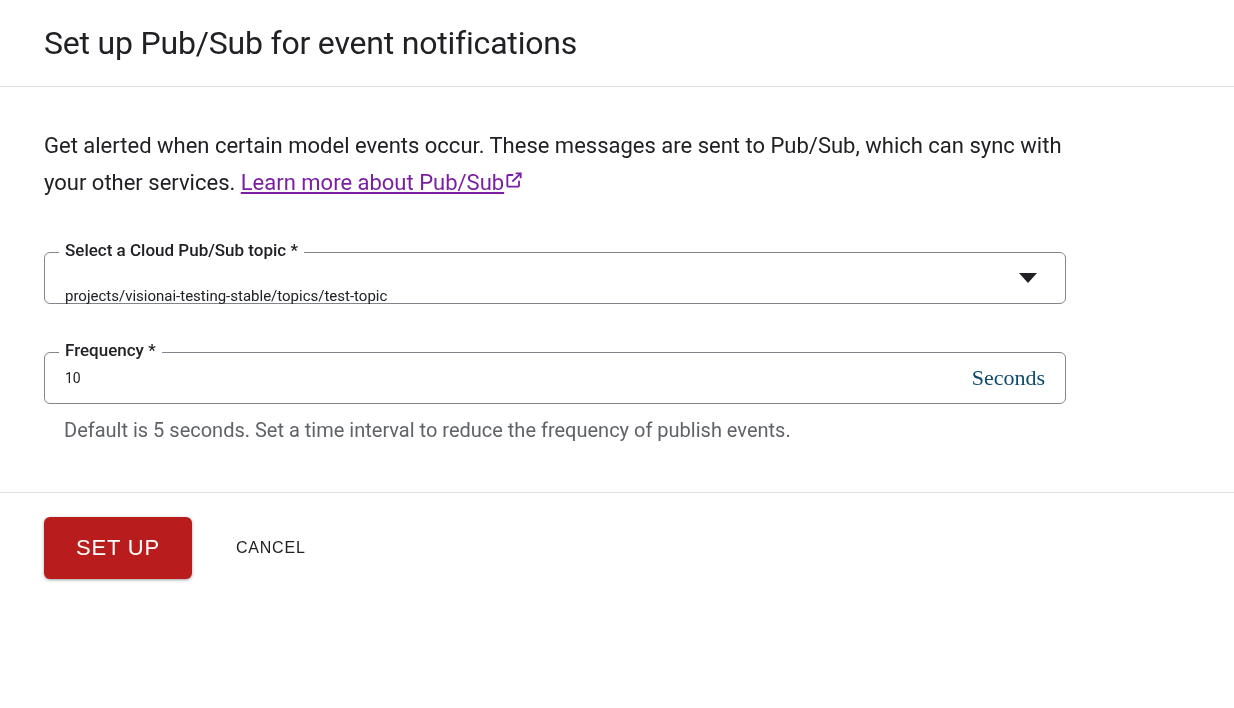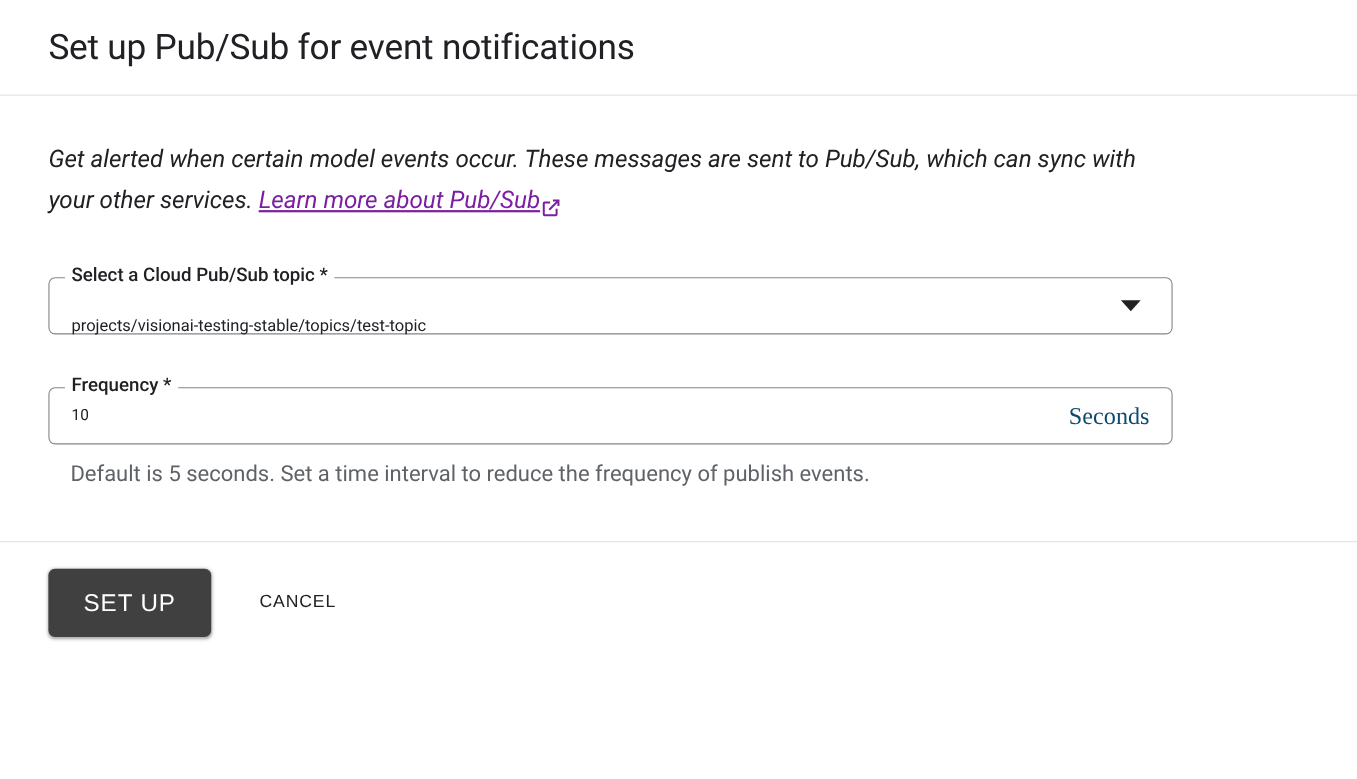--- a/index.html
+++ b/index.html
@@ -36,29 +36,27 @@
     
     .content {
       padding: 40px 44px 50px 44px;
     }
     
     .description {
       font-size: 22px;
       color: #202124;
       line-height: 1.7;
       max-width: 1020px;
-      font-style: italic;
     }
     
     .learn-more-link {
       color: #7b1fa2;
       text-decoration: underline;
       cursor: pointer;
       display: inline-flex;
-      align-items: center;
       gap: 0;
     }
     
     .external-icon {
       width: 18px;
       height: 18px;
       display: inline-block;
       vertical-align: baseline;
       position: relative;
     }
@@ -137,21 +135,21 @@
     
     .footer {
       border-top: 1px solid #e0e0e0;
       padding: 24px 44px;
       display: flex;
       align-items: center;
       gap: 44px;
     }
     
     .btn-primary {
-      background: #404040;
+      background: #b91c1c;
       color: #fff;
       border: none;
       border-radius: 6px;
       padding: 18px 32px;
       font-size: 22px;
       font-weight: 500;
       letter-spacing: 0.8px;
       cursor: pointer;
       box-shadow: 0 1px 2px rgba(60,64,67,.3), 0 1px 3px 1px rgba(60,64,67,.15);
     }

